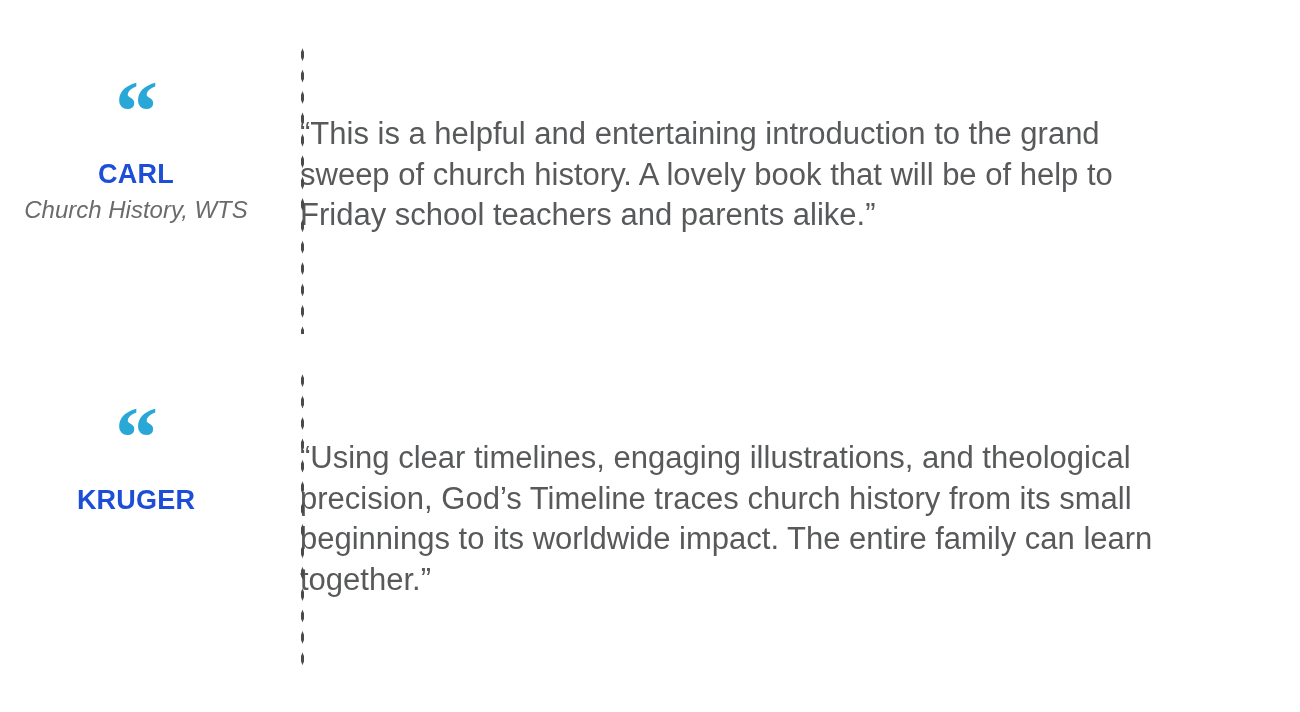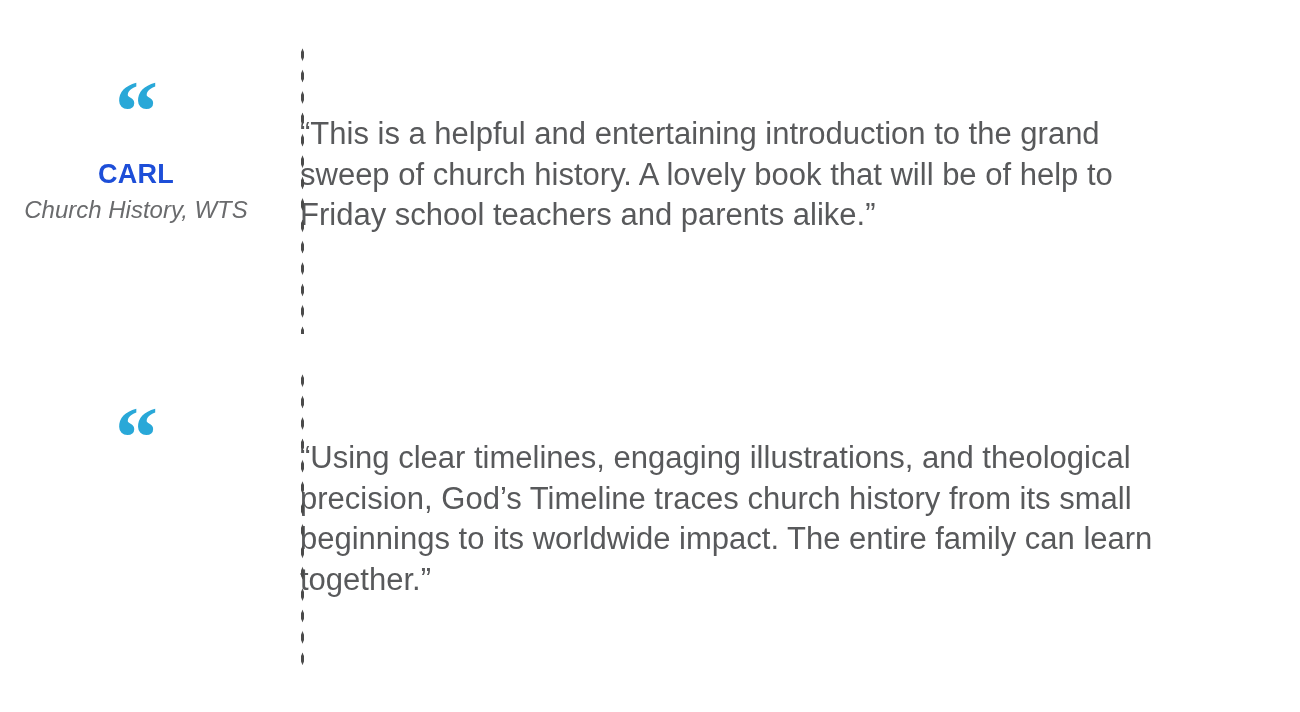--- a/index.html
+++ b/index.html
@@ -112,20 +112,21 @@
       </div>
       <div class="endorser-title">Church History, WTS</div>
     </div>
     <p class="quote-body">“This is a helpful and entertaining introduction to the grand sweep of church history. A lovely book that will be of help to Friday school teachers and parents alike.”</p>
   </div>
 
   <div class="testimonial" id="testimonial-2">
     <div class="attribution">
       <span class="quote-mark">“</span>
       <div class="endorser-name">
+        <div>KRUGER</div>
       </div>
     </div>
     <p class="quote-body">“Using clear timelines, engaging illustrations, and theological precision, God’s Timeline traces church history from its small beginnings to its worldwide impact. The entire family can learn together.”</p>
   </div>
 
   <div class="dotted-rule" id="dotted-rule-1"></div>
   <div class="dotted-rule" id="dotted-rule-2"></div>
 
 </div>
 

